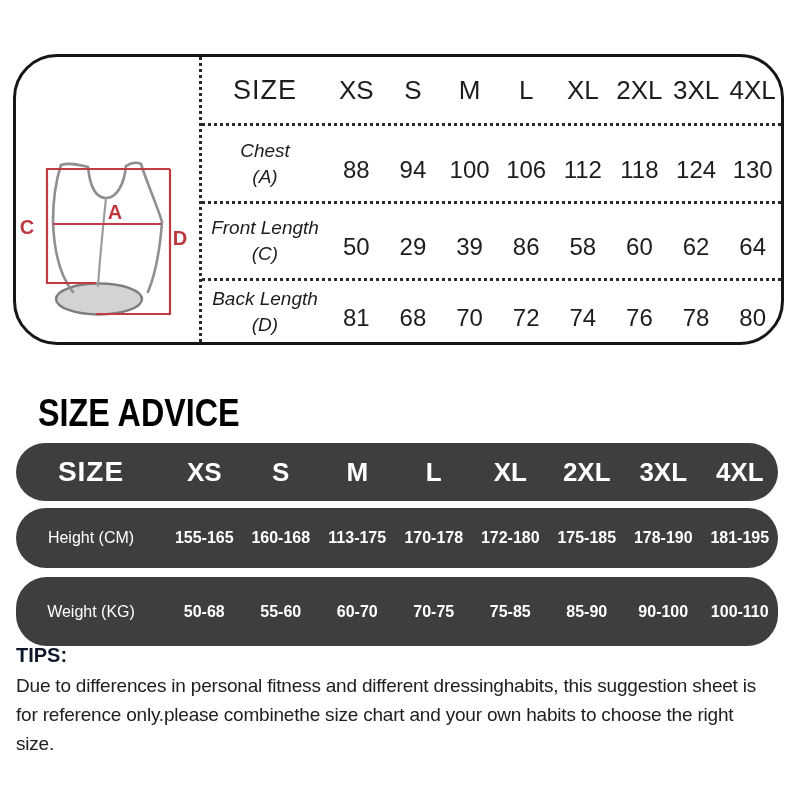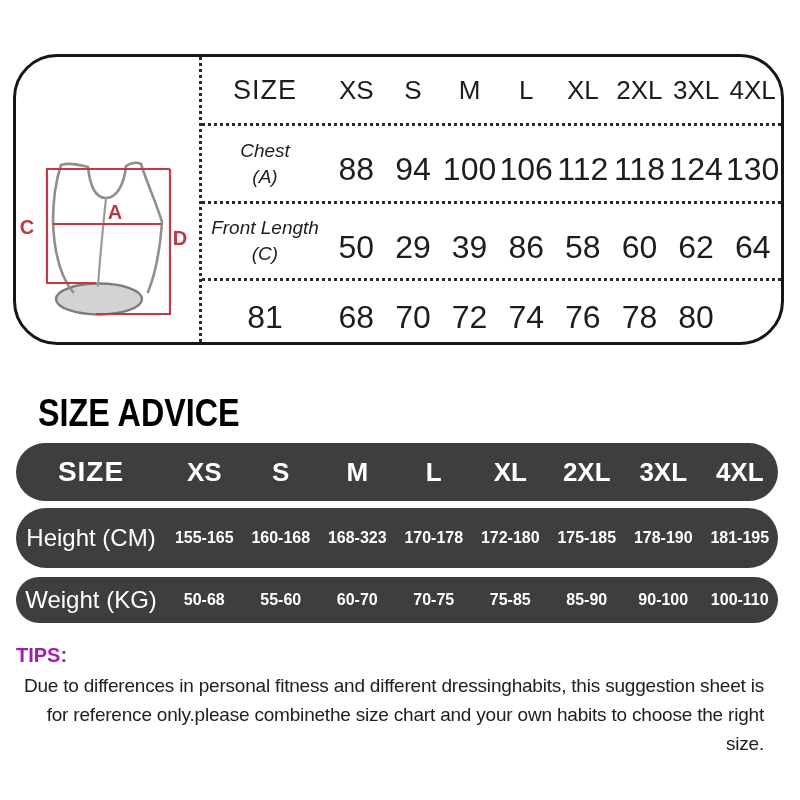--- a/index.html
+++ b/index.html
@@ -24,49 +24,48 @@
     align-items:center;box-sizing:border-box;
   }
   .trow.sep{border-top:3px dotted #2a2a2a;}
   .row-header{height:66px;}
   .row-chest{height:78px;}
   .row-front{height:77px;}
   .row-back{flex:1;}
   .tcell{text-align:center;white-space:nowrap;}
   .size-word{font-size:27px;letter-spacing:1px;}
   .size-col{font-size:26px;}
-  .num-cell{font-size:32px;margin-top:12px;}
+  .num-cell{font-size:24px;margin-top:12px;}
   .rowlabel{font-size:19px;line-height:26px;font-style:italic;}
   .rowlabel .sub{display:block;}
   
   .advice-title{
     position:absolute;left:38px;top:392px;margin:0;
     font-size:38px;font-weight:bold;color:#000;
     transform:scaleX(.85);transform-origin:left center;white-space:nowrap;
   }
   .bar{
     position:absolute;left:16px;width:762px;background:#3e3e3e;border-radius:31px;
     display:grid;grid-template-columns:150px repeat(8,1fr);align-items:center;
     color:#ffffff;box-sizing:border-box;
   }
   .bar .bcell{text-align:center;white-space:nowrap;}
   .bar-header{top:443px;height:58px;font-weight:bold;}
   .bar-header .size-word{font-size:28px;letter-spacing:1px;}
   .bar-header .size-col{font-size:26px;}
   .bar-height{top:508px;height:60px;}
-  .bar-weight{top:577px;height:46px;}
-  .bar-row-label{font-size:24px;}
+  .bar-weight{top:577px;height:69px;}
+  .bar-row-label{font-size:16px;}
   .bar-val{font-size:16px;font-weight:bold;}
   
   .tips{position:absolute;left:16px;top:644px;width:748px;}
-  .tips-title{font-size:20px;font-weight:bold;color:#a21caf;}
+  .tips-title{font-size:20px;font-weight:bold;color:#0f172a;}
   .tips-body{
     margin:4px 0 0;font-size:19px;line-height:29px;color:#202020;
     letter-spacing:-0.2px;
-    text-align:right;
   }
   svg text{font-family:"Liberation Sans", sans-serif;}
 </style>
 </head>
 <body>
 
 <div class="size-table">
 
   <div class="diagram-cell">
     <svg width="180" height="180" viewBox="-10 0 180 180">
@@ -130,20 +129,24 @@
       <div class="tcell num-cell">29</div>
       <div class="tcell num-cell">39</div>
       <div class="tcell num-cell">86</div>
       <div class="tcell num-cell">58</div>
       <div class="tcell num-cell">60</div>
       <div class="tcell num-cell">62</div>
       <div class="tcell num-cell">64</div>
     </div>
 
     <div class="trow sep row-back">
+      <div class="tcell rowlabel">
+        <span>Back Length</span>
+        <span class="sub">(D)</span>
+      </div>
       <div class="tcell num-cell">81</div>
       <div class="tcell num-cell">68</div>
       <div class="tcell num-cell">70</div>
       <div class="tcell num-cell">72</div>
       <div class="tcell num-cell">74</div>
       <div class="tcell num-cell">76</div>
       <div class="tcell num-cell">78</div>
       <div class="tcell num-cell">80</div>
     </div>
 
@@ -161,21 +164,21 @@
   <div class="bcell size-col">XL</div>
   <div class="bcell size-col">2XL</div>
   <div class="bcell size-col">3XL</div>
   <div class="bcell size-col">4XL</div>
 </div>
 
 <div class="bar bar-height">
   <div class="bcell bar-row-label">Height (CM)</div>
   <div class="bcell bar-val">155-165</div>
   <div class="bcell bar-val">160-168</div>
-  <div class="bcell bar-val">168-323</div>
+  <div class="bcell bar-val">113-175</div>
   <div class="bcell bar-val">170-178</div>
   <div class="bcell bar-val">172-180</div>
   <div class="bcell bar-val">175-185</div>
   <div class="bcell bar-val">178-190</div>
   <div class="bcell bar-val">181-195</div>
 </div>
 
 <div class="bar bar-weight">
   <div class="bcell bar-row-label">Weight (KG)</div>
   <div class="bcell bar-val">50-68</div>

